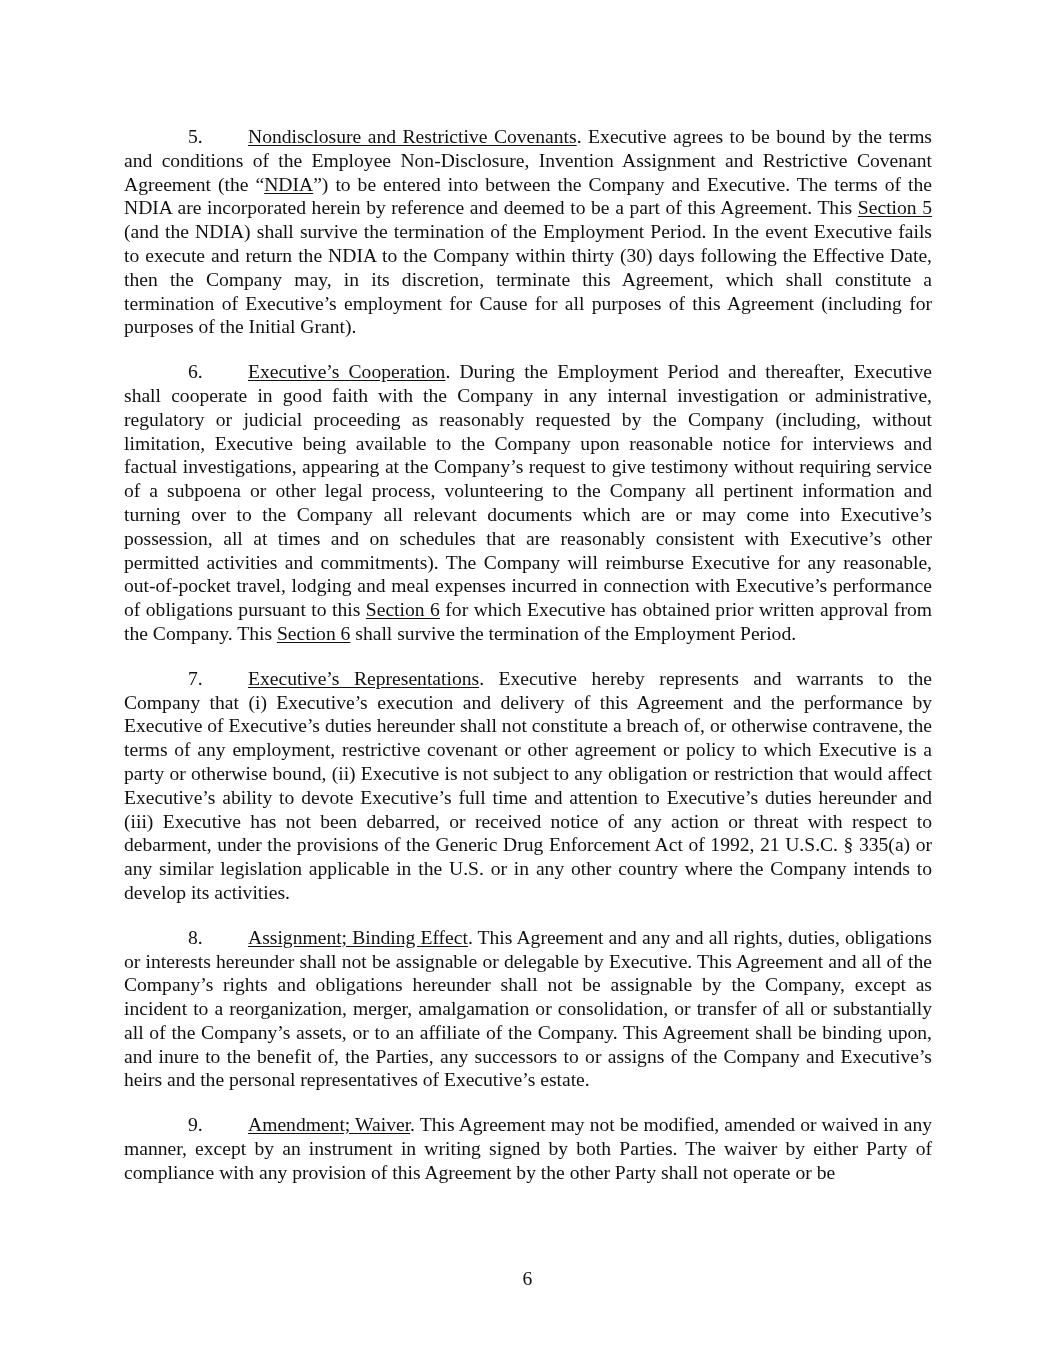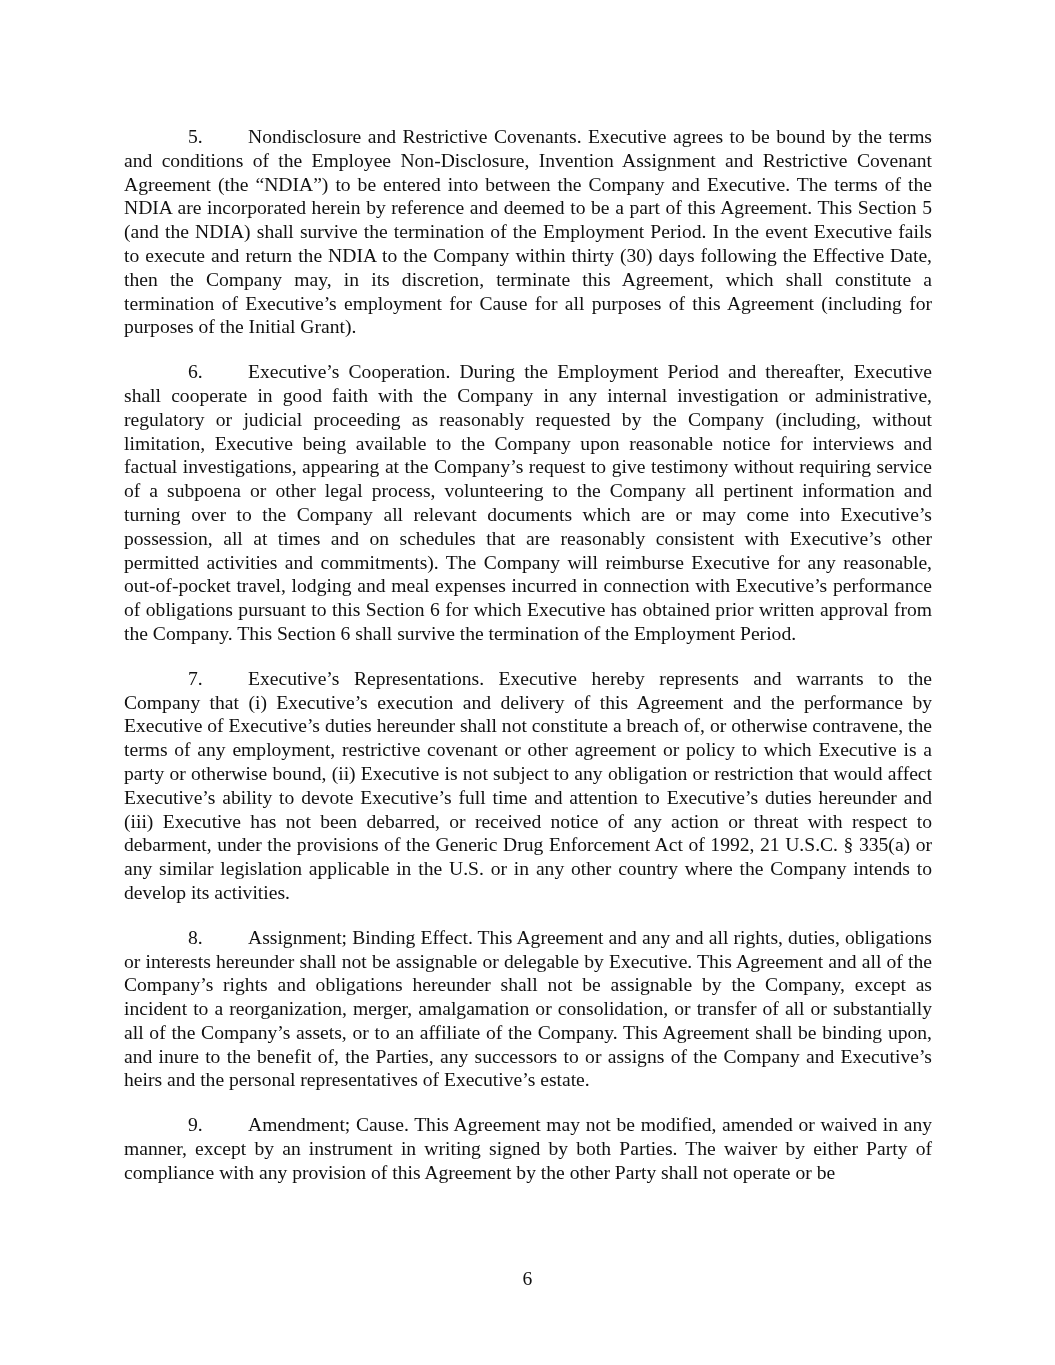--- a/index.html
+++ b/index.html
@@ -13,34 +13,34 @@
     font-size: 19.6px;
     line-height: 23.8px;
     color: #111111;
   }
   .para {
     text-align: justify;
     margin: 0 0 21px 0;
     text-indent: 64px;
   }
   .num { display: inline-block; width: 60px; text-indent: 0; }
-  .u { text-underline-offset: 2px; }
+  .u { text-decoration: underline; text-underline-offset: 2px; }
   .page-number {
     position: absolute;
     left: 0; right: 0;
     top: 1268px;
     text-align: center;
     font-family: "Liberation Serif", serif;
     font-size: 19.6px;
     color: #111111;
   }
 </style>
 </head>
 <body>
 
 <div class="page" id="page">
     <p class="para"><span class="num">5.</span><span class="u">Nondisclosure and Restrictive Covenants</span><span>.  Executive agrees to be bound by the terms and conditions of the Employee Non-Disclosure, Invention Assignment and Restrictive Covenant Agreement (the “</span><span class="u">NDIA</span><span>”) to be entered into between the Company and Executive. The terms of the NDIA are incorporated herein by reference and deemed to be a part of this Agreement. This </span><span class="u">Section 5</span><span> (and the NDIA) shall survive the termination of the Employment Period.  In the event Executive fails to execute and return the NDIA to the Company within thirty (30) days following the Effective Date, then the Company may, in its discretion, terminate this Agreement, which shall constitute a termination of Executive’s employment for Cause for all purposes of this Agreement (including for purposes of the Initial Grant).</span></p>
     <p class="para"><span class="num">6.</span><span class="u">Executive’s Cooperation</span><span>.  During the Employment Period and thereafter, Executive shall cooperate in good faith with the Company in any internal investigation or administrative, regulatory or judicial proceeding as reasonably requested by the Company (including, without limitation, Executive being available to the Company upon reasonable notice for interviews and factual investigations, appearing at the Company’s request to give testimony without requiring service of a subpoena or other legal process, volunteering to the Company all pertinent information and turning over to the Company all relevant documents which are or may come into Executive’s possession, all at times and on schedules that are reasonably consistent with Executive’s other permitted activities and commitments). The Company will reimburse Executive for any reasonable, out-of-pocket travel, lodging and meal expenses incurred in connection with Executive’s performance of obligations pursuant to this </span><span class="u">Section 6</span><span> for which Executive has obtained prior written approval from the Company. This </span><span class="u">Section 6</span><span> shall survive the termination of the Employment Period.</span></p>
     <p class="para"><span class="num">7.</span><span class="u">Executive’s Representations</span><span>. Executive hereby represents and warrants to the Company that (i) Executive’s  execution and delivery of this Agreement and the performance by Executive of Executive’s duties hereunder shall not constitute a breach of, or otherwise contravene, the terms of any employment, restrictive covenant or other agreement or policy to which Executive is a party or otherwise bound, (ii) Executive is not subject to any obligation or restriction that would affect Executive’s ability to devote Executive’s full time and attention to Executive’s duties hereunder and (iii) Executive has not been debarred, or received notice of any action or threat with respect to debarment, under the provisions of the Generic Drug Enforcement Act of 1992, 21 U.S.C. § 335(a) or any similar legislation applicable in the U.S. or in any other country where the Company intends to develop its activities.</span></p>
     <p class="para"><span class="num">8.</span><span class="u">Assignment; Binding Effect</span><span>. This Agreement and any and all rights, duties, obligations or interests hereunder shall not be assignable or delegable by Executive.  This Agreement and all of the Company’s rights and obligations hereunder shall not be assignable by the Company, except as incident to a reorganization, merger, amalgamation or consolidation, or transfer of all or substantially all of the Company’s assets, or to an affiliate of the Company.  This Agreement shall be binding upon, and inure to the benefit of, the Parties, any successors to or assigns of the Company and Executive’s heirs and the personal representatives of Executive’s estate.</span></p>
-    <p class="para"><span class="num">9.</span><span class="u">Amendment; Cause</span><span>. This Agreement may not be modified, amended or waived in any manner, except by an instrument in writing signed by both Parties.  The waiver by either Party of compliance with any provision of this Agreement by the other Party shall not operate or be</span></p>
+    <p class="para"><span class="num">9.</span><span class="u">Amendment; Waiver</span><span>. This Agreement may not be modified, amended or waived in any manner, except by an instrument in writing signed by both Parties.  The waiver by either Party of compliance with any provision of this Agreement by the other Party shall not operate or be</span></p>
   </div>
 <div class="page-number">6</div>
 
 </body></html>

